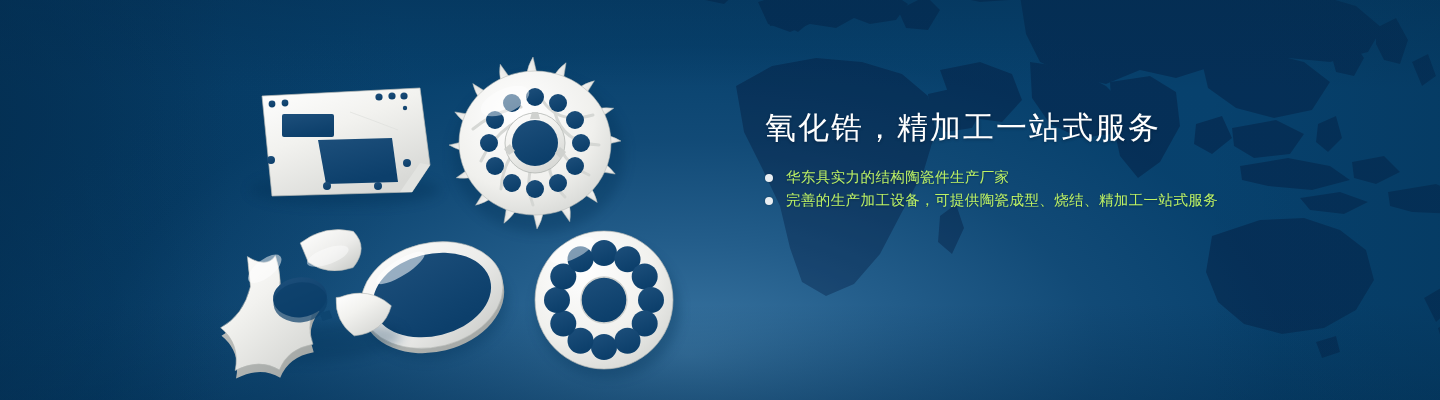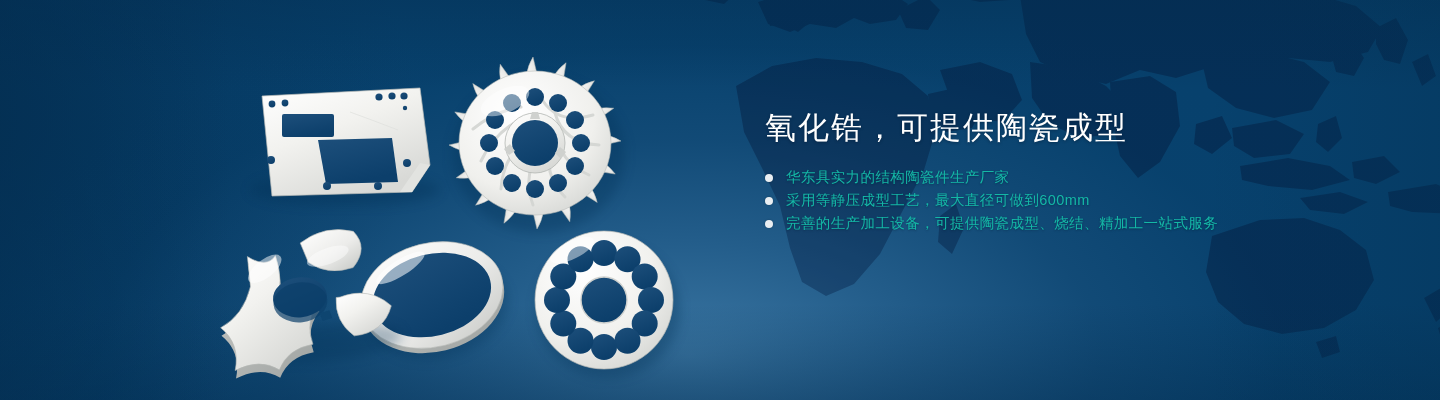--- a/index.html
+++ b/index.html
@@ -94,21 +94,21 @@
   .bullet:last-child { margin-bottom: 8px; }
   .dot {
     width: 8px; height: 8px;
     border-radius: 50%;
     background: #e9eef2;
     flex: 0 0 8px;
     margin-right: 13px;
     box-shadow: 0 0 2px rgba(0,0,0,0.25);
   }
   .btext {
-    color: #14b8a6;
+    color: #bef264;
     font-size: 14.5px;
     line-height: 15px;
     letter-spacing: 0.4px;
     white-space: nowrap;
     text-shadow: 0 1px 2px rgba(0,25,48,0.4);
   }
 </style>
 </head>
 <body>
 
@@ -380,31 +380,27 @@
 
         <circle cx="0" cy="0" r="23" fill="url(#holeG)"></circle>
         <circle cx="0" cy="0" r="23" fill="none" stroke="#cfd1ce" stroke-width="1.4"></circle>
 
         <ellipse cx="-32" cy="-50" rx="24" ry="9" fill="#ffffff" opacity="0.45" transform="rotate(-26 -32 -50)"></ellipse>
       </g>
     </svg>
   </div>
 
   <div class="copy">
-    <h1 class="headline">氧化锆，可提供陶瓷成型</h1>
+    <h1 class="headline">氧化锆，精加工一站式服务</h1>
 
     <ul class="bullets">
       <li class="bullet">
         <span class="dot"></span>
         <span class="btext">华东具实力的结构陶瓷件生产厂家</span>
       </li>
       <li class="bullet">
         <span class="dot"></span>
-        <span class="btext">采用等静压成型工艺，最大直径可做到600mm</span>
-      </li>
-      <li class="bullet">
-        <span class="dot"></span>
         <span class="btext">完善的生产加工设备，可提供陶瓷成型、烧结、精加工一站式服务</span>
       </li>
     </ul>
   </div>
 
 </div>
 
 </body></html>

